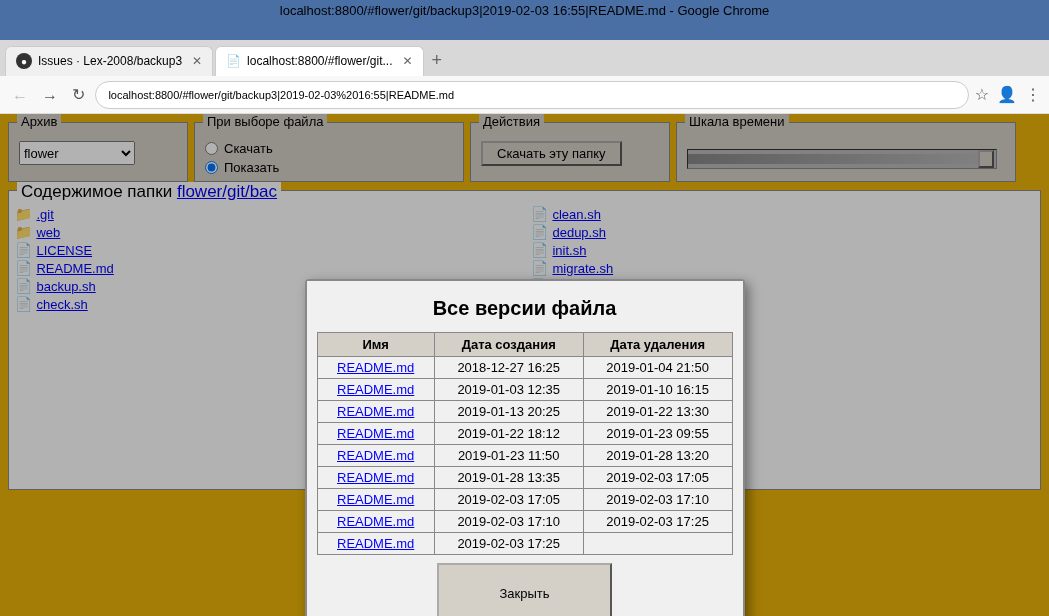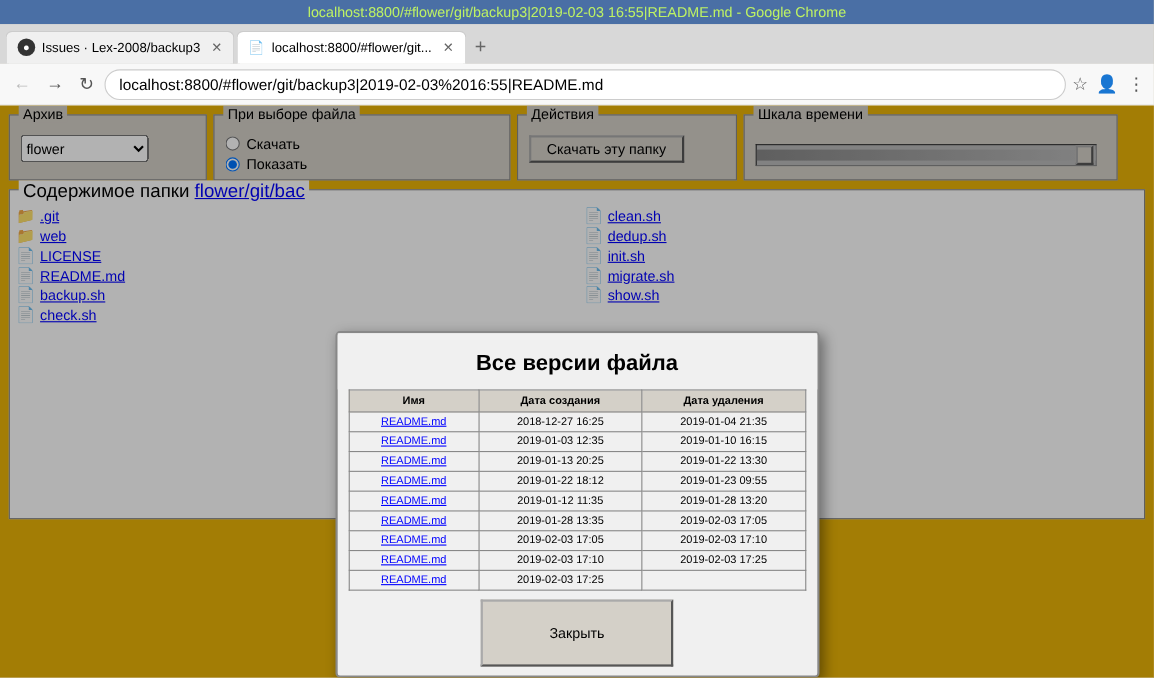--- a/index.html
+++ b/index.html
@@ -1,25 +1,25 @@
 <!DOCTYPE html>
 <html><head>
   <meta charset="utf-8">
   <style>
     * { box-sizing: border-box; margin: 0; padding: 0; }
     body { font-family: Arial, sans-serif; font-size: 13px; background: #d4d0c8; width: 1049px; height: 616px; overflow: hidden; }
 
     
     .title-bar {
       background: #4a6fa5;
-      color: #bef264;
+      color: #000000;
       text-align: center;
       font-size: 13px;
       padding: 2px 0;
-      height: 22px;
+      height: 40px;
       line-height: 18px;
     }
 
     .tab-bar {
       display: flex;
       align-items: center;
       background: #d8d8d8;
       padding: 5px 5px 0 5px;
       height: 36px;
     }
@@ -78,21 +78,21 @@
       padding: 2px 4px;
     }
 
     .nav-btn.disabled { color: #bbb; cursor: default; }
 
     .address-bar {
       flex: 1;
       border: 1px solid #ccc;
       border-radius: 15px;
       padding: 4px 12px;
-      font-size: 14px;
+      font-size: 11px;
       background: white;
       height: 28px;
     }
 
     .nav-icons {
       display: flex; gap: 8px; align-items: center;
     }
 
     .nav-icon {
       font-size: 16px;
@@ -249,21 +249,21 @@
       background: #f0f0f0;
     }
 
     .modal-table-wrap {
       padding: 0 10px;
     }
 
     .modal-table {
       width: 100%;
       border-collapse: collapse;
-      font-size: 10px;
+      font-size: 13px;
     }
 
     .modal-table th {
       background: #d4d0c8;
       border: 1px solid #888;
       padding: 4px 8px;
       font-weight: bold;
       text-align: center;
     }
 
@@ -445,40 +445,40 @@
             <tr>
               <th>Имя</th>
               <th>Дата создания</th>
               <th>Дата удаления</th>
             </tr>
           </thead>
           <tbody id="modal-tbody">
           <tr>
                 <td><a class="" style="color: blue; text-decoration: underline; cursor: pointer;">README.md</a></td>
                 <td>2018-12-27 16:25</td>
-                <td>2019-01-04 21:35</td>
+                <td>2019-01-04 21:50</td>
               </tr>
               <tr>
                 <td><a class="" style="color: blue; text-decoration: underline; cursor: pointer;">README.md</a></td>
                 <td>2019-01-03 12:35</td>
                 <td>2019-01-10 16:15</td>
               </tr>
               <tr>
                 <td><a class="" style="color: blue; text-decoration: underline; cursor: pointer;">README.md</a></td>
                 <td>2019-01-13 20:25</td>
                 <td>2019-01-22 13:30</td>
               </tr>
               <tr>
                 <td><a class="" style="color: blue; text-decoration: underline; cursor: pointer;">README.md</a></td>
                 <td>2019-01-22 18:12</td>
                 <td>2019-01-23 09:55</td>
               </tr>
               <tr>
                 <td><a class="" style="color: blue; text-decoration: underline; cursor: pointer;">README.md</a></td>
-                <td>2019-01-12 11:35</td>
+                <td>2019-01-23 11:50</td>
                 <td>2019-01-28 13:20</td>
               </tr>
               <tr>
                 <td><a class="" style="color: blue; text-decoration: underline; cursor: pointer;">README.md</a></td>
                 <td>2019-01-28 13:35</td>
                 <td>2019-02-03 17:05</td>
               </tr>
               <tr>
                 <td><a class="" style="color: blue; text-decoration: underline; cursor: pointer;">README.md</a></td>
                 <td>2019-02-03 17:05</td>

